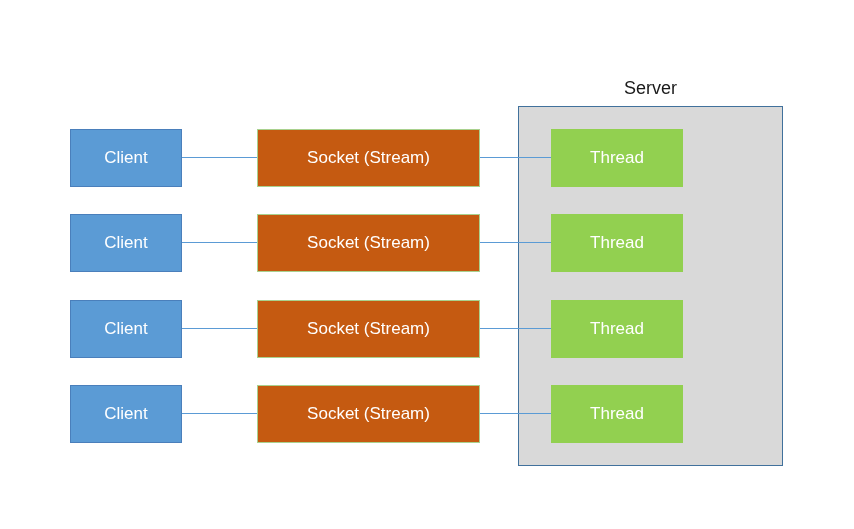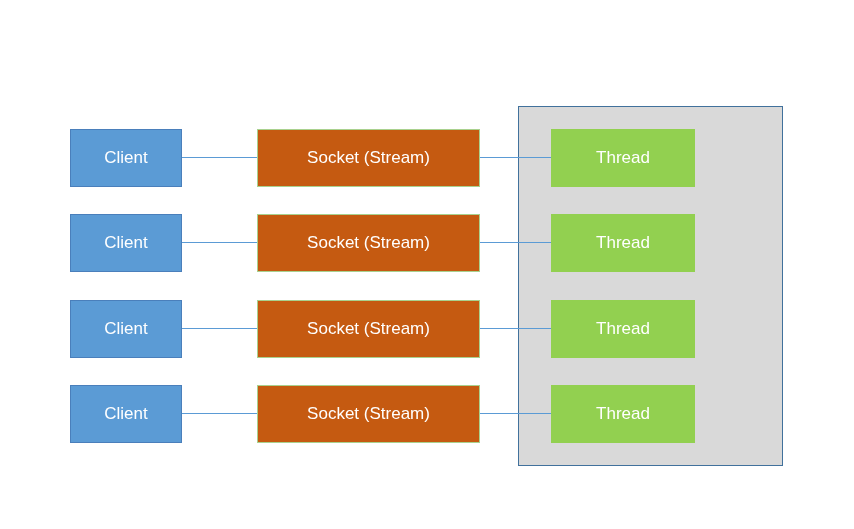--- a/index.html
+++ b/index.html
@@ -39,35 +39,36 @@
     left:54px; width:112px;
     background:var(--client-fill);
     border:1px solid var(--client-border);
   }
   .socket{
     left:241px; width:223px;
     background:var(--socket-fill);
     border:1.5px solid var(--socket-border);
   }
   .thread{
-    left:535px; width:144px;
+    left:535px; width:132px;
     background:var(--thread-fill);
   }
   .connector{
     position:absolute; top:28px; height:1.4px;
     background:var(--connector);
   }
   .connector.c1{left:166px; width:76px;}
   .connector.c2{left:461px; width:75px;}
 </style>
 </head>
 <body>
 
 <div class="canvas">
 
+  <div class="server-label">Server</div>
 
   <div class="server-box"></div>
 
   <div class="row row-0">
     <div class="connector c1"></div>
     <div class="connector c2"></div>
     <div class="box client">Client</div>
     <div class="box socket">Socket (Stream)</div>
     <div class="box thread">Thread</div>
   </div>

